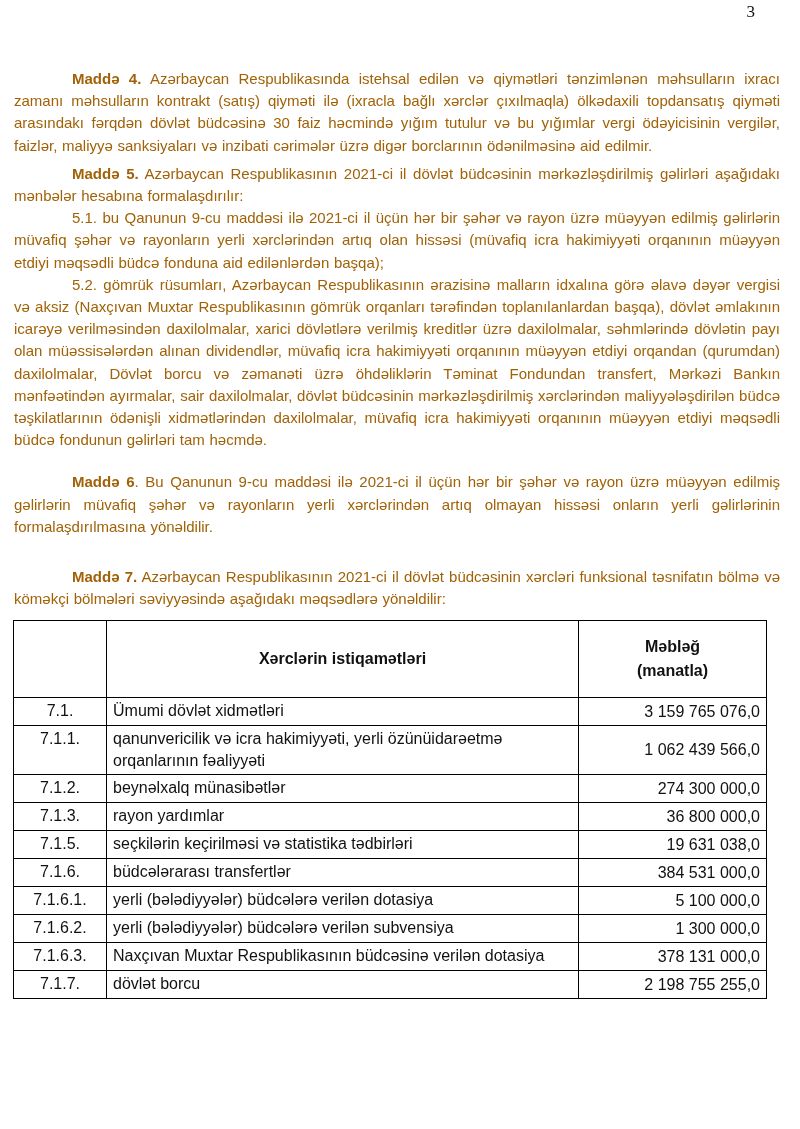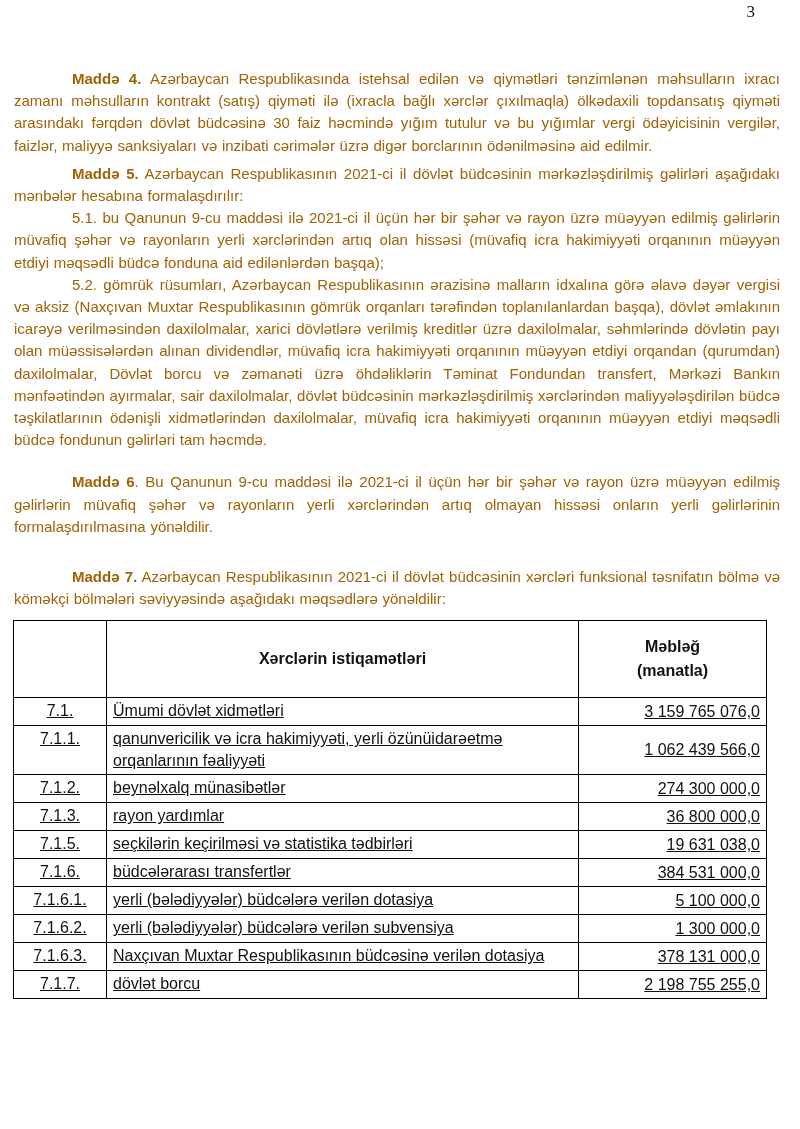--- a/index.html
+++ b/index.html
@@ -63,21 +63,20 @@
     text-align: center;
     vertical-align: middle;
     height: 72px;
     line-height: 24px;
     padding: 2px 6px;
   }
   table.expenses td {
     height: 23px;
     line-height: 22px;
     padding: 2px 6px;
-    text-decoration: underline;
   }
   td.c1 { text-align: center; vertical-align: top; padding: 2px 2px 1px 2px; }
   td.c2 { text-align: left;  vertical-align: top; padding-left: 9px; padding-right: 9px; }
   td.c3 { text-align: right; vertical-align: middle; padding-right: 9px; }
   .pre-line { white-space: pre-line; }
 </style>
 </head>
 <body>
 
 <div class="page">

